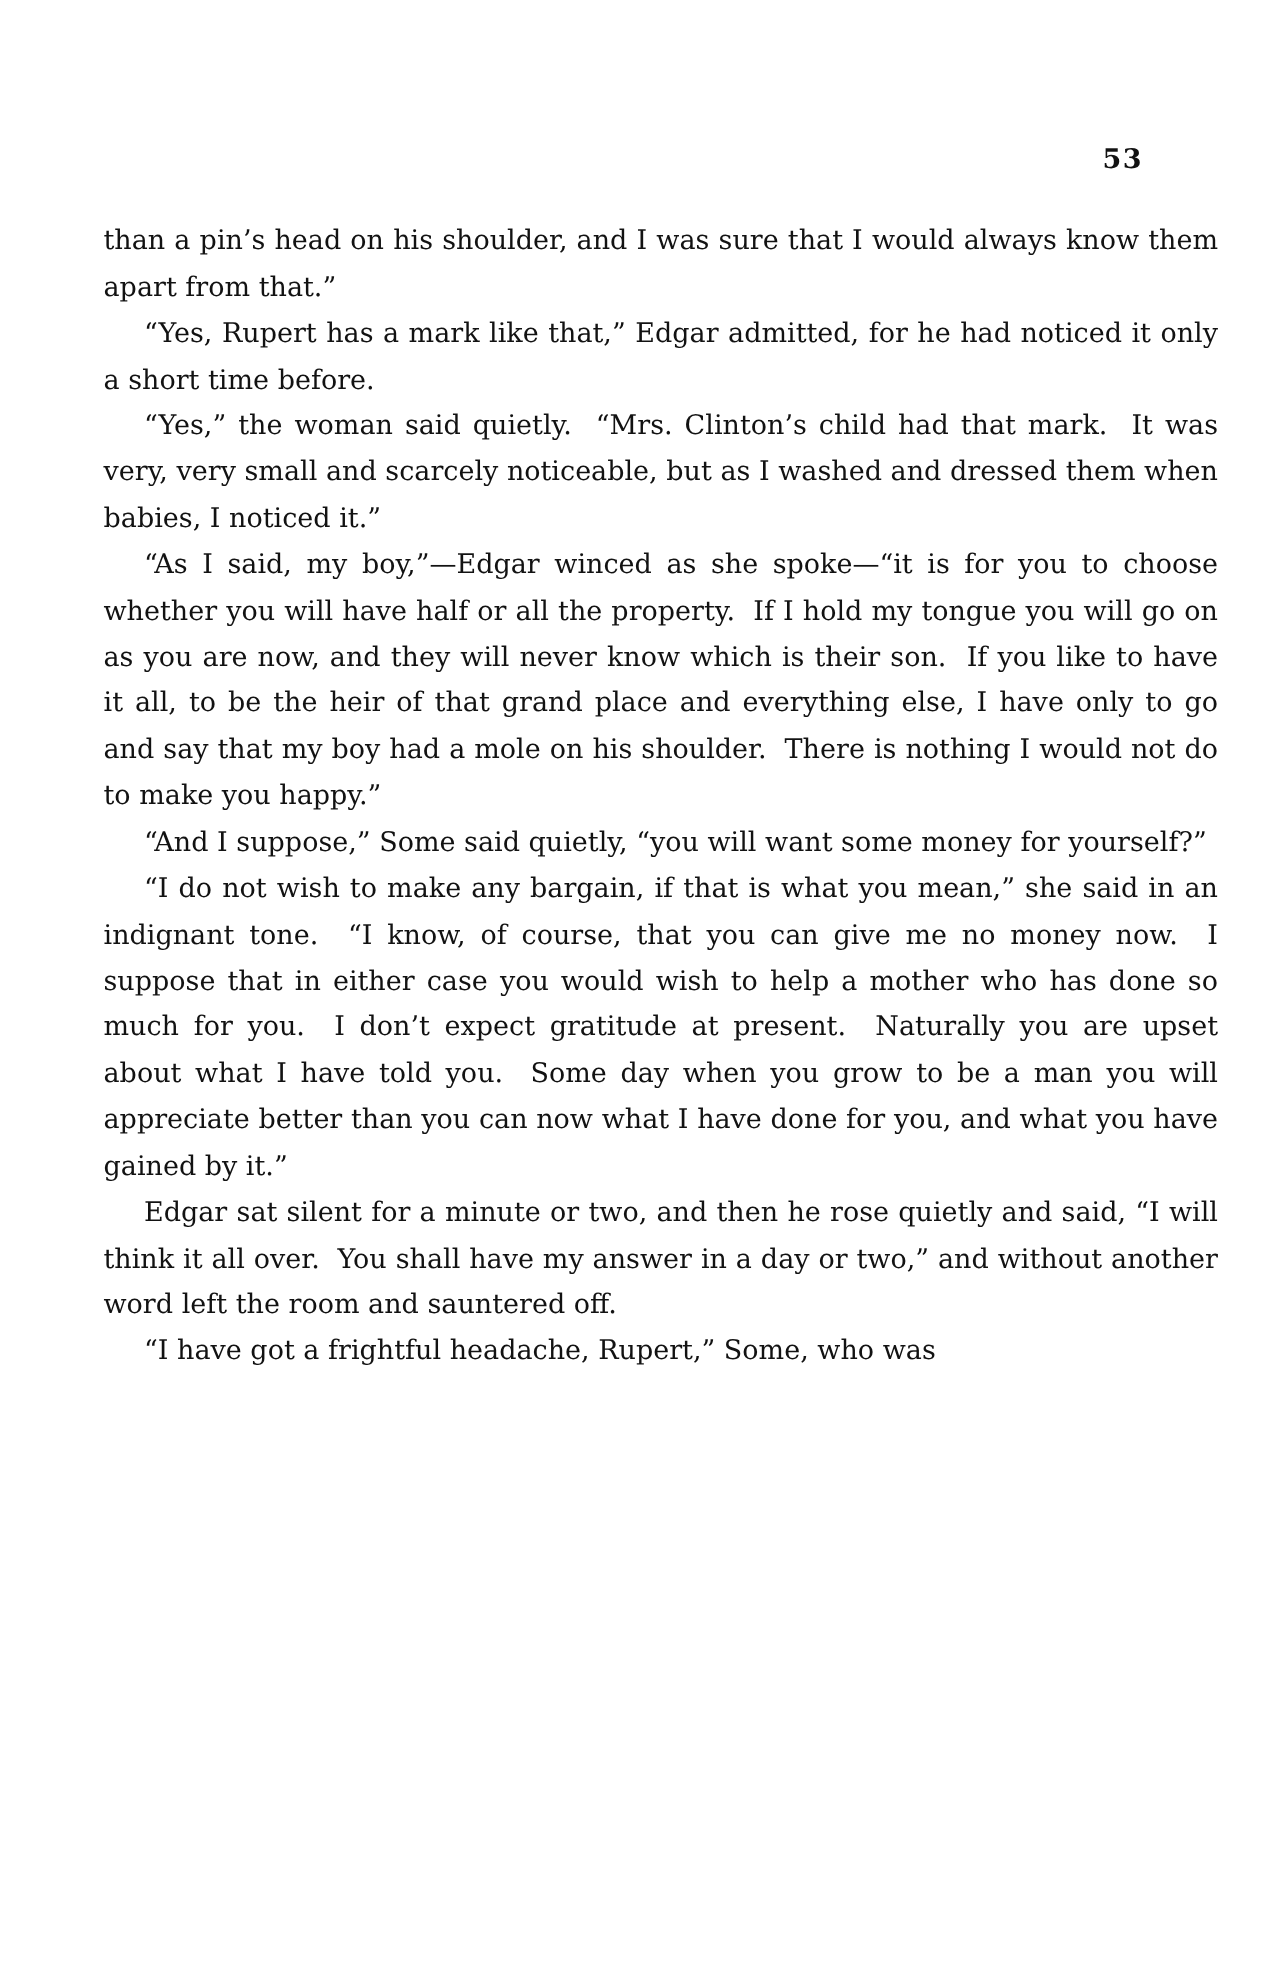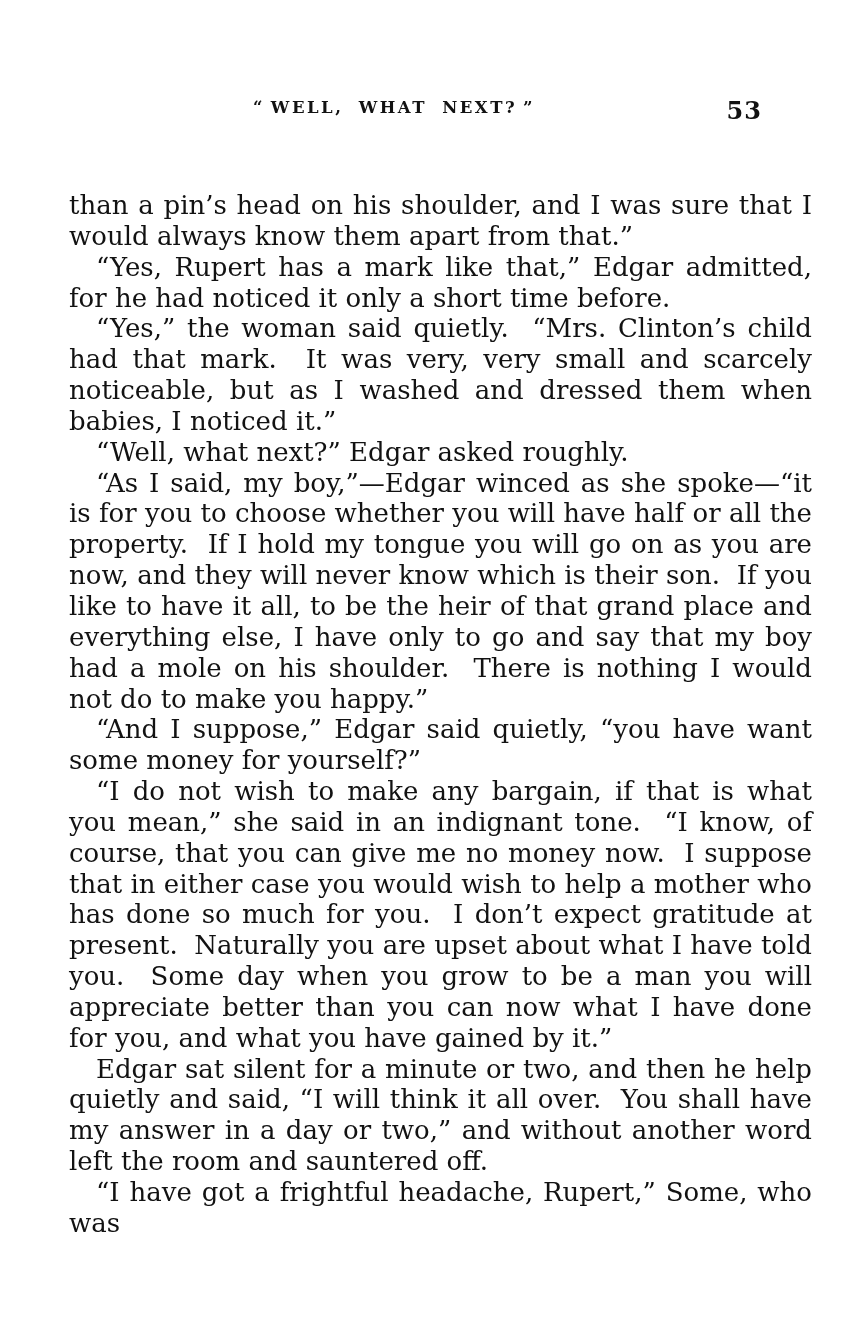--- a/index.html
+++ b/index.html
@@ -31,59 +31,56 @@
     font-size: 16.5px;
     font-weight: 700;
     letter-spacing: 2.5px;
     word-spacing: 7px;
     white-space: nowrap;
   }
   .page-number {
     position: absolute;
     right: 50px;
     top: -2px;
-    font-size: 24px;
+    font-size: 18px;
     font-weight: 700;
     letter-spacing: 1px;
     text-align: center;
   }
   .body-text {
     position: absolute;
     top: 146px;
     left: 69px;
     width: 743px;
-    font-size: 26px;
+    font-size: 18px;
     line-height: 30.85px;
     text-align: justify;
-    margin-top: 44px;
   }
   .paragraph {
     margin: 0;
     padding: 0;
     white-space: pre-wrap;
   }
   .paragraph.indent {
     text-indent: 27px;
   }
 </style>
 </head>
 <body>
 
 <div class="page">
 
   <div class="running-header">
-    <span class="running-title">“ WELL, WHAT NEXT? ”</span>
     <span class="page-number">53</span>
   </div>
 
   <div class="body-text">
     <p class="paragraph">than a pin’s head on his shoulder, and I was sure that I would always know them apart from that.”</p>
     <p class="paragraph indent">“Yes, Rupert has a mark like that,” Edgar admitted, for he had noticed it only a short time before.</p>
     <p class="paragraph indent">“Yes,” the woman said quietly.  “Mrs. Clinton’s child had that mark.  It was very, very small and scarcely noticeable, but as I washed and dressed them when babies, I noticed it.”</p>
-    <p class="paragraph indent">“Well, what next?” Edgar asked roughly.</p>
     <p class="paragraph indent">“As I said, my boy,”—Edgar winced as she spoke—“it is for you to choose whether you will have half or all the property.  If I hold my tongue you will go on as you are now, and they will never know which is their son.  If you like to have it all, to be the heir of that grand place and everything else, I have only to go and say that my boy had a mole on his shoulder.  There is nothing I would not do to make you happy.”</p>
-    <p class="paragraph indent">“And I suppose,” Edgar said quietly, “you have want some money for yourself?”</p>
+    <p class="paragraph indent">“And I suppose,” Some said quietly, “you will want some money for yourself?”</p>
     <p class="paragraph indent">“I do not wish to make any bargain, if that is what you mean,” she said in an indignant tone.  “I know, of course, that you can give me no money now.  I suppose that in either case you would wish to help a mother who has done so much for you.  I don’t expect gratitude at present.  Naturally you are upset about what I have told you.  Some day when you grow to be a man you will appreciate better than you can now what I have done for you, and what you have gained by it.”</p>
-    <p class="paragraph indent">Edgar sat silent for a minute or two, and then he help quietly and said, “I will think it all over.  You shall have my answer in a day or two,” and without another word left the room and sauntered off.</p>
+    <p class="paragraph indent">Edgar sat silent for a minute or two, and then he rose quietly and said, “I will think it all over.  You shall have my answer in a day or two,” and without another word left the room and sauntered off.</p>
     <p class="paragraph indent">“I have got a frightful headache, Rupert,” Some, who was</p>
   </div>
 
 </div>
 
 </body></html>

